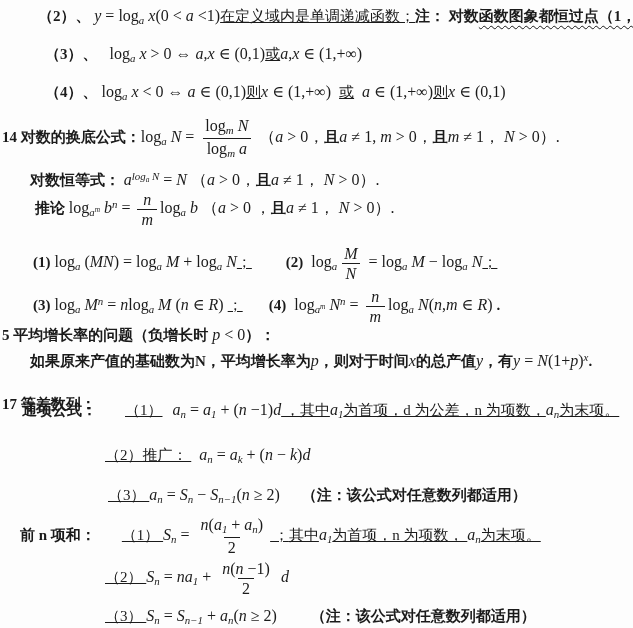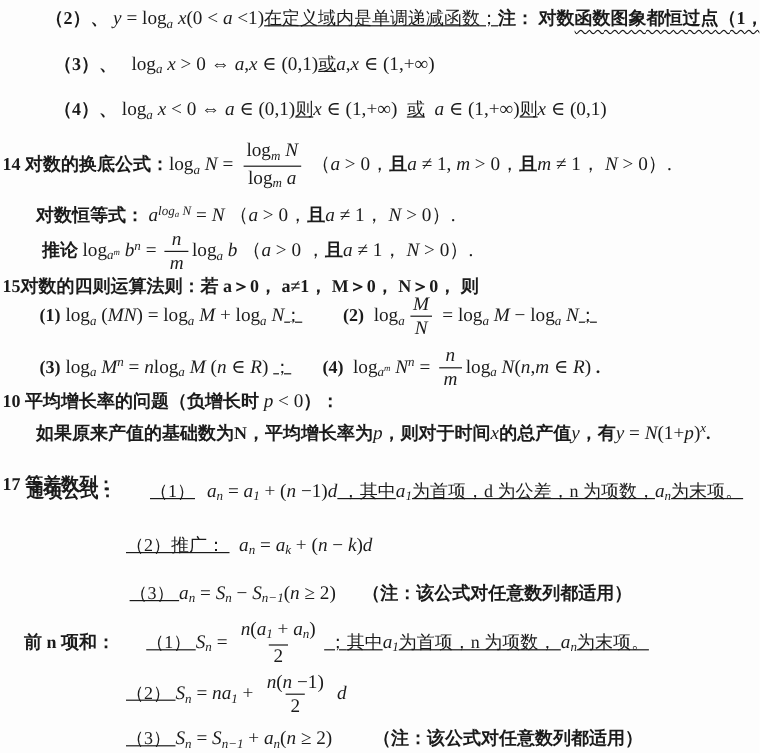--- a/index.html
+++ b/index.html
@@ -46,24 +46,23 @@
 </head>
 <body>
 
 <div class="sheet" style="background: rgb(253, 253, 253); color: rgb(27, 27, 27);">
     <div class="line" style="top: 5px; left: 38px;"><span class="r-cnb">（2）、 </span><span class="r-mi">y</span><span class="r-mr"> = log</span><span class="r-sub">a</span><span class="r-mi"> x</span><span class="r-mr">(0 &lt; </span><span class="r-mi">a</span><span class="r-mr"> &lt;1)</span><span class="r-cn">在定义域内是单调递减函数；</span><span class="r-cnb">注： </span><span class="r-cnb">对数</span><span class="r-wavy">函数图象都恒过点（1，0）</span></div>
     <div class="line" style="top: 43px; left: 45px;"><span class="r-cnb">（3）、</span><span class="r-mr">   log</span><span class="r-sub">a</span><span class="r-mi"> x</span><span class="r-mr"> &gt; 0 ⇔ </span><span class="r-mi">a</span><span class="r-mr">,</span><span class="r-mi">x</span><span class="r-mr"> ∈ (0,1)</span><span class="r-cn">或</span><span class="r-mi">a</span><span class="r-mr">,</span><span class="r-mi">x</span><span class="r-mr"> ∈ (1,+∞)</span></div>
     <div class="line" style="top: 81px; left: 45px;"><span class="r-cnb">（4）、</span><span class="r-mr"> log</span><span class="r-sub">a</span><span class="r-mi"> x</span><span class="r-mr"> &lt; 0 ⇔ </span><span class="r-mi">a</span><span class="r-mr"> ∈ (0,1)</span><span class="r-cn">则</span><span class="r-mi">x</span><span class="r-mr"> ∈ (1,+∞)  </span><span class="r-cn">或</span><span class="r-mr">  </span><span class="r-mi">a</span><span class="r-mr"> ∈ (1,+∞)</span><span class="r-cn">则</span><span class="r-mi">x</span><span class="r-mr"> ∈ (0,1)</span></div>
     <div class="line" style="top: 117px; left: 2px;"><span class="r-cnb">14 对数的换底公式</span><span class="r-cnb">：</span><span class="r-mr">log</span><span class="r-sub">a</span><span class="r-mi"> N</span><span class="r-mr"> = </span><span class="frac"><span class="num"><span class="r-mr">log</span><span class="r-sub">m</span><span class="r-mi"> N</span></span><span class="den"><span class="r-mr">log</span><span class="r-sub">m</span><span class="r-mi"> a</span></span></span><span class="r-mr"> （</span><span class="r-mi">a</span><span class="r-mr"> &gt; 0，</span><span class="r-cnb">且</span><span class="r-mi">a</span><span class="r-mr"> ≠ 1, </span><span class="r-mi">m</span><span class="r-mr"> &gt; 0，</span><span class="r-cnb">且</span><span class="r-mi">m</span><span class="r-mr"> ≠ 1， </span><span class="r-mi">N</span><span class="r-mr"> &gt; 0）.</span></div>
     <div class="line" style="top: 166px; left: 30px;"><span class="r-cnb">对数恒等式： </span><span class="r-mi">a</span><span class="r-sup"><span class="r-mr">log</span><span class="r-sub">a</span><span class="r-mi"> N</span></span><span class="r-mr"> = </span><span class="r-mi">N</span><span class="r-mr"> （</span><span class="r-mi">a</span><span class="r-mr"> &gt; 0，</span><span class="r-cnb">且</span><span class="r-mi">a</span><span class="r-mr"> ≠ 1， </span><span class="r-mi">N</span><span class="r-mr"> &gt; 0）.</span></div>
     <div class="line" style="top: 191px; left: 35px;"><span class="r-cnb">推论 </span><span class="r-mr">log</span><span class="r-sub"><span class="r-mi">a</span><span class="r-sup"><span class="r-mi">m</span></span></span><span class="r-mi"> b</span><span class="r-sup"><span class="r-mi">n</span></span><span class="r-mr"> = </span><span class="frac"><span class="num"><span class="r-mi">n</span></span><span class="den"><span class="r-mi">m</span></span></span><span class="r-mr">log</span><span class="r-sub">a</span><span class="r-mi"> b</span><span class="r-mr"> （</span><span class="r-mi">a</span><span class="r-mr"> &gt; 0 ，</span><span class="r-cnb">且</span><span class="r-mi">a</span><span class="r-mr"> ≠ 1， </span><span class="r-mi">N</span><span class="r-mr"> &gt; 0）.</span></div>
-    <div class="line" style="top: 228px; left: 2px;"><span class="r-cnb">15对数的四则运算法则：若 a＞0， a≠1， M＞0， N＞0， 则</span></div>
     <div class="line" style="top: 245px; left: 33px;"><span class="r-cnb">(1)</span><span class="r-mr"> log</span><span class="r-sub">a</span><span class="r-mr"> (</span><span class="r-mi">MN</span><span class="r-mr">) = log</span><span class="r-sub">a</span><span class="r-mi"> M</span><span class="r-mr"> + log</span><span class="r-sub">a</span><span class="r-mi"> N</span><span class="r-cn">；</span><span class="spacer" style="width: 34px;"></span><span class="r-cnb">(2)</span><span class="r-mr">  log</span><span class="r-sub">a</span><span class="frac"><span class="num"><span class="r-mi">M</span></span><span class="den"><span class="r-mi">N</span></span></span><span class="r-mr"> = log</span><span class="r-sub">a</span><span class="r-mi"> M</span><span class="r-mr"> − log</span><span class="r-sub">a</span><span class="r-mi"> N</span><span class="r-cn">；</span></div>
     <div class="line" style="top: 288px; left: 33px;"><span class="r-cnb">(3)</span><span class="r-mr"> log</span><span class="r-sub">a</span><span class="r-mi"> M</span><span class="r-sup"><span class="r-mi">n</span></span><span class="r-mr"> = </span><span class="r-mi">n</span><span class="r-mr">log</span><span class="r-sub">a</span><span class="r-mi"> M</span><span class="r-mr"> (</span><span class="r-mi">n</span><span class="r-mr"> ∈ </span><span class="r-mi">R</span><span class="r-mr">) </span><span class="r-cn">；</span><span class="spacer" style="width: 26px;"></span><span class="r-cnb">(4)</span><span class="r-mr">  log</span><span class="r-sub"><span class="r-mi">a</span><span class="r-sup"><span class="r-mi">m</span></span></span><span class="r-mi"> N</span><span class="r-sup"><span class="r-mi">n</span></span><span class="r-mr"> = </span><span class="frac"><span class="num"><span class="r-mi">n</span></span><span class="den"><span class="r-mi">m</span></span></span><span class="r-mr">log</span><span class="r-sub">a</span><span class="r-mi"> N</span><span class="r-mr">(</span><span class="r-mi">n</span><span class="r-mr">,</span><span class="r-mi">m</span><span class="r-mr"> ∈ </span><span class="r-mi">R</span><span class="r-mr">) </span><span class="r-cnb">.</span></div>
-    <div class="line" style="top: 324px; left: 2px;"><span class="r-cnb">10 平均增长率的问题（负增长时</span><span class="r-mi"> p</span><span class="r-mr"> &lt; 0</span><span class="r-cnb">）：</span></div>
+    <div class="line" style="top: 324px; left: 2px;"><span class="r-cnb">5 平均增长率的问题（负增长时</span><span class="r-mi"> p</span><span class="r-mr"> &lt; 0</span><span class="r-cnb">）：</span></div>
     <div class="line" style="top: 347px; left: 30px;"><span class="r-cnb">如果原来产值的基础数为N，平均增长率为</span><span class="r-mi">p</span><span class="r-cnb">，则对于时间</span><span class="r-mi">x</span><span class="r-cnb">的总产值</span><span class="r-mi">y</span><span class="r-cnb">，有</span><span class="r-mi">y</span><span class="r-mr"> = </span><span class="r-mi">N</span><span class="r-mr">(1+</span><span class="r-mi">p</span><span class="r-mr">)</span><span class="r-sup"><span class="r-mi">x</span></span><span class="r-cnb">.</span></div>
     <div class="line" style="top: 370px; left: 2px; margin-top: 23px;"><span class="r-cnb">17 等差数列：</span></div>
     <div class="line" style="top: 399px; left: 22px;"><span class="r-cnb">通项公式：</span><span class="spacer" style="width: 28px;"></span><span class="r-cn">（1）</span><span class="spacer" style="width: 10px;"></span><span class="r-mi">a</span><span class="r-sub">n</span><span class="r-mr"> = </span><span class="r-mi">a</span><span class="r-sub">1</span><span class="r-mr"> + (</span><span class="r-mi">n</span><span class="r-mr"> −1)</span><span class="r-mi">d</span><span class="r-cn"> ，其中</span><span class="r-mi">a</span><span class="r-sub">1</span><span class="r-cn">为首项，d 为公差，n 为项数，</span><span class="r-mi">a</span><span class="r-sub">n</span><span class="r-cn">为末项。</span></div>
     <div class="line" style="top: 444px; left: 105px;"><span class="r-cn">（2）推广： </span><span class="spacer" style="width: 8px;"></span><span class="r-mi">a</span><span class="r-sub">n</span><span class="r-mr"> = </span><span class="r-mi">a</span><span class="r-sub">k</span><span class="r-mr"> + (</span><span class="r-mi">n</span><span class="r-mr"> − </span><span class="r-mi">k</span><span class="r-mr">)</span><span class="r-mi">d</span></div>
     <div class="line" style="top: 484px; left: 108px;"><span class="r-cn">（3） </span><span class="r-mi">a</span><span class="r-sub">n</span><span class="r-mr"> = </span><span class="r-mi">S</span><span class="r-sub">n</span><span class="r-mr"> − </span><span class="r-mi">S</span><span class="r-sub">n−1</span><span class="r-mr">(</span><span class="r-mi">n</span><span class="r-mr"> ≥ 2)</span><span class="spacer" style="width: 22px;"></span><span class="r-cnb">（注：该公式对任意数列都适用）</span></div>
     <div class="line" style="top: 516px; left: 20px;"><span class="r-cnb">前 n 项和：</span><span class="spacer" style="width: 26px;"></span><span class="r-cn">（1） </span><span class="r-mi">S</span><span class="r-sub">n</span><span class="r-mr"> = </span><span class="frac"><span class="num"><span class="r-mi">n</span><span class="r-mr">(</span><span class="r-mi">a</span><span class="r-sub">1</span><span class="r-mr"> + </span><span class="r-mi">a</span><span class="r-sub">n</span><span class="r-mr">)</span></span><span class="den"><span class="r-mr">2</span></span></span><span class="r-cn"> ；</span><span class="r-cn">其中</span><span class="r-mi">a</span><span class="r-sub">1</span><span class="r-cn">为首项，n 为项数， </span><span class="r-mi">a</span><span class="r-sub">n</span><span class="r-cn">为末项。</span></div>
     <div class="line" style="top: 560px; left: 105px;"><span class="r-cn">（2） </span><span class="r-mi">S</span><span class="r-sub">n</span><span class="r-mr"> = </span><span class="r-mi">na</span><span class="r-sub">1</span><span class="r-mr"> + </span><span class="frac"><span class="num"><span class="r-mi">n</span><span class="r-mr">(</span><span class="r-mi">n</span><span class="r-mr"> −1)</span></span><span class="den"><span class="r-mr">2</span></span></span><span class="r-mi"> d</span></div>
     <div class="line" style="top: 605px; left: 105px;"><span class="r-cn">（3） </span><span class="r-mi">S</span><span class="r-sub">n</span><span class="r-mr"> = </span><span class="r-mi">S</span><span class="r-sub">n−1</span><span class="r-mr"> + </span><span class="r-mi">a</span><span class="r-sub">n</span><span class="r-mr">(</span><span class="r-mi">n</span><span class="r-mr"> ≥ 2)</span><span class="spacer" style="width: 34px;"></span><span class="r-cnb">（注：该公式对任意数列都适用）</span></div>
   </div>
 

